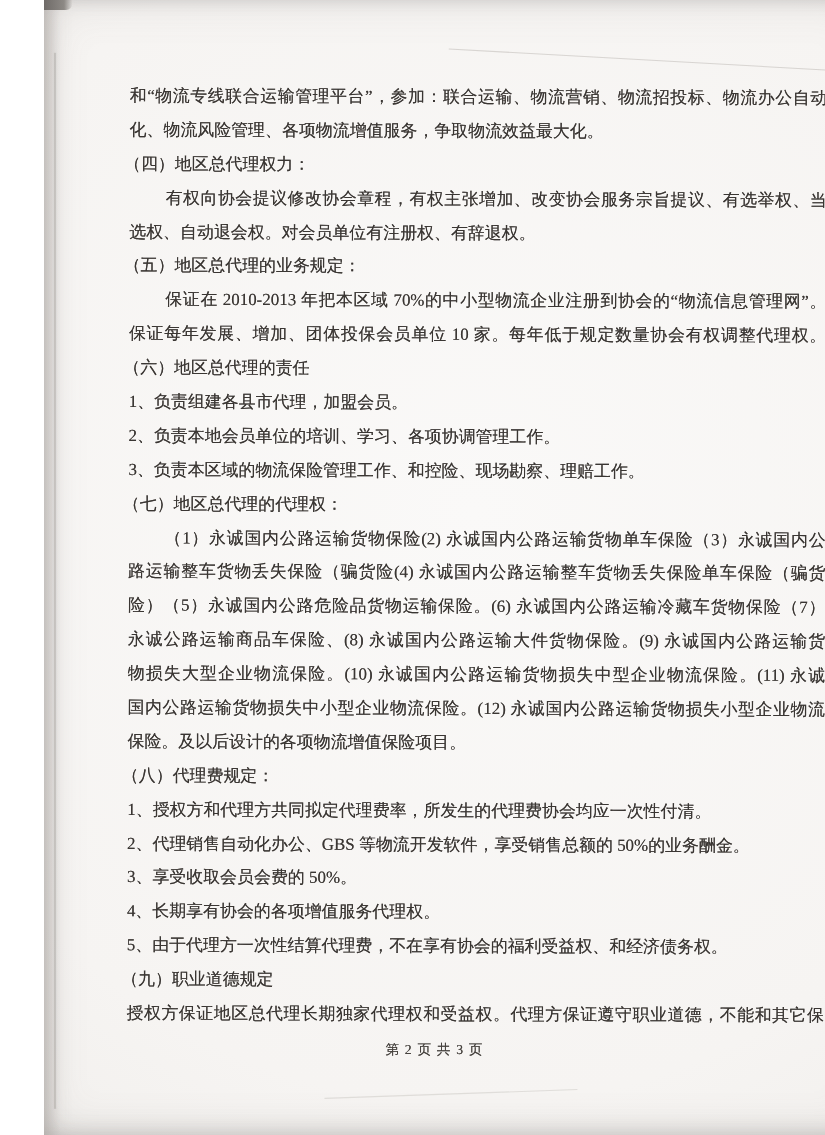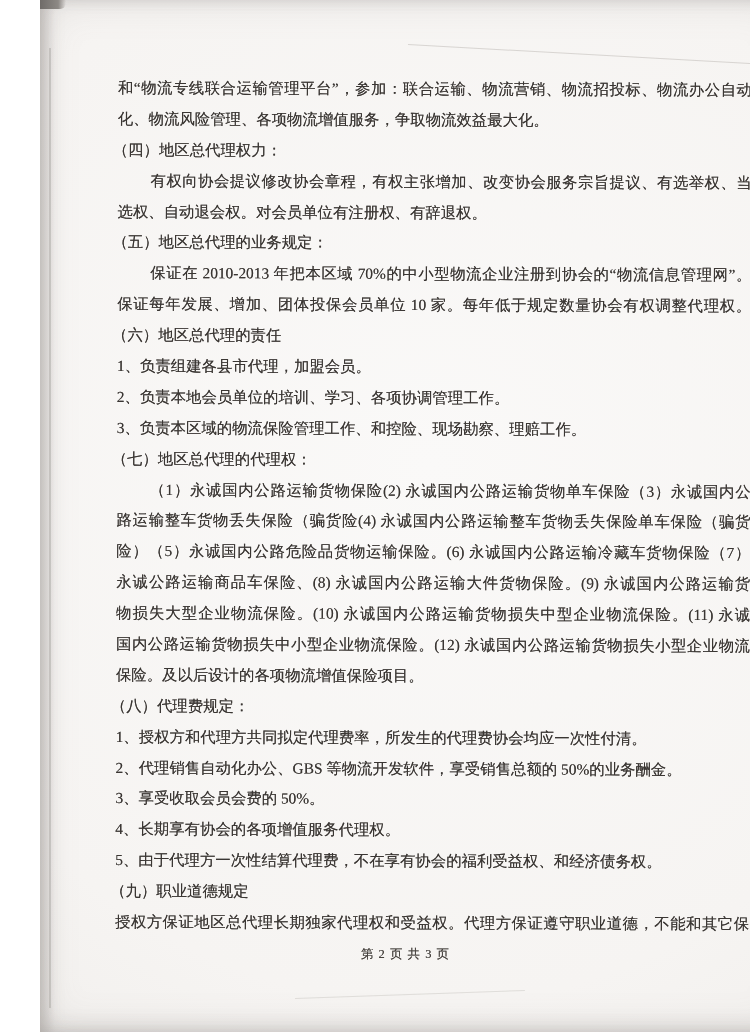--- a/index.html
+++ b/index.html
@@ -48,21 +48,21 @@
     text-align-last: justify;
     overflow: hidden;
   }
   .ln.in { padding-left: 33px; }
   .ln.hd { margin-left: -5px; }
   .footer {
     position: absolute;
     left: 300px;
     top: 946px;
     width: 110px;
-    text-align: right;
+    text-align: center;
     color: #45413d;
     font-size: 12.5px;
     letter-spacing: 1px;
     white-space: nowrap;
     text-shadow: 0 0 0.5px rgba(58,54,51,0.7);
   }
   
   .corner-mark {
     position: absolute;
     left: 0; top: 0;

